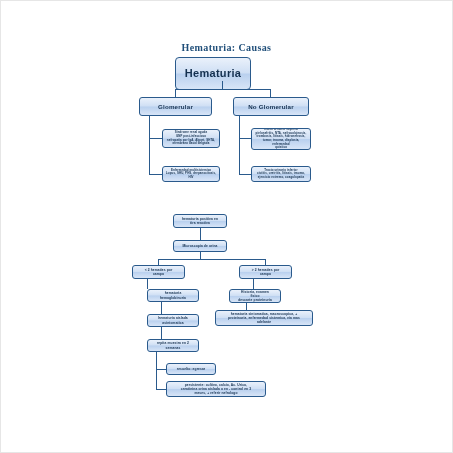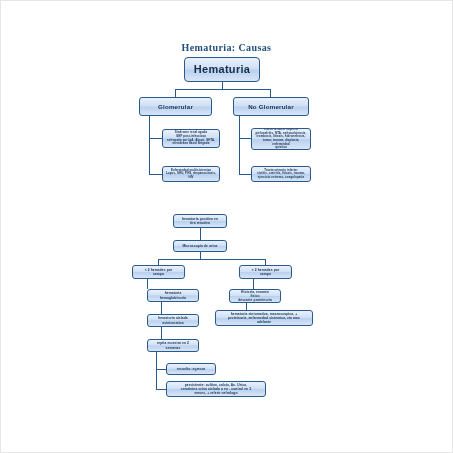--- a/index.html
+++ b/index.html
@@ -58,21 +58,21 @@
   .lnv{ width:1px; }
   .lnh{ height:1px; }
 </style>
 </head>
 <body>
 
 <div id="page">
 
   <div class="sec-title" id="title-causas">Hematuria: Causas</div>
 
-  <div class="box l1" style="left:183px;top:56px;width:76px;height:25px;">Hematuria</div>
+  <div class="box l1" style="left:174px;top:56px;width:76px;height:33px;">Hematuria</div>
 
   <div class="ln lnv" style="left:221px;top:80px;height:8px;"></div>
   <div class="ln lnh" style="left:174px;top:88px;width:95px;"></div>
   <div class="ln lnv" style="left:174px;top:88px;height:8px;"></div>
   <div class="ln lnv" style="left:269px;top:88px;height:8px;"></div>
 
   <div class="box l2" style="left:138px;top:96px;width:73px;height:19px;">Glomerular</div>
   <div class="box l2" style="left:232px;top:96px;width:76px;height:19px;">No Glomerular</div>
 
   <div class="ln lnv" style="left:148px;top:115px;height:58px;"></div>

